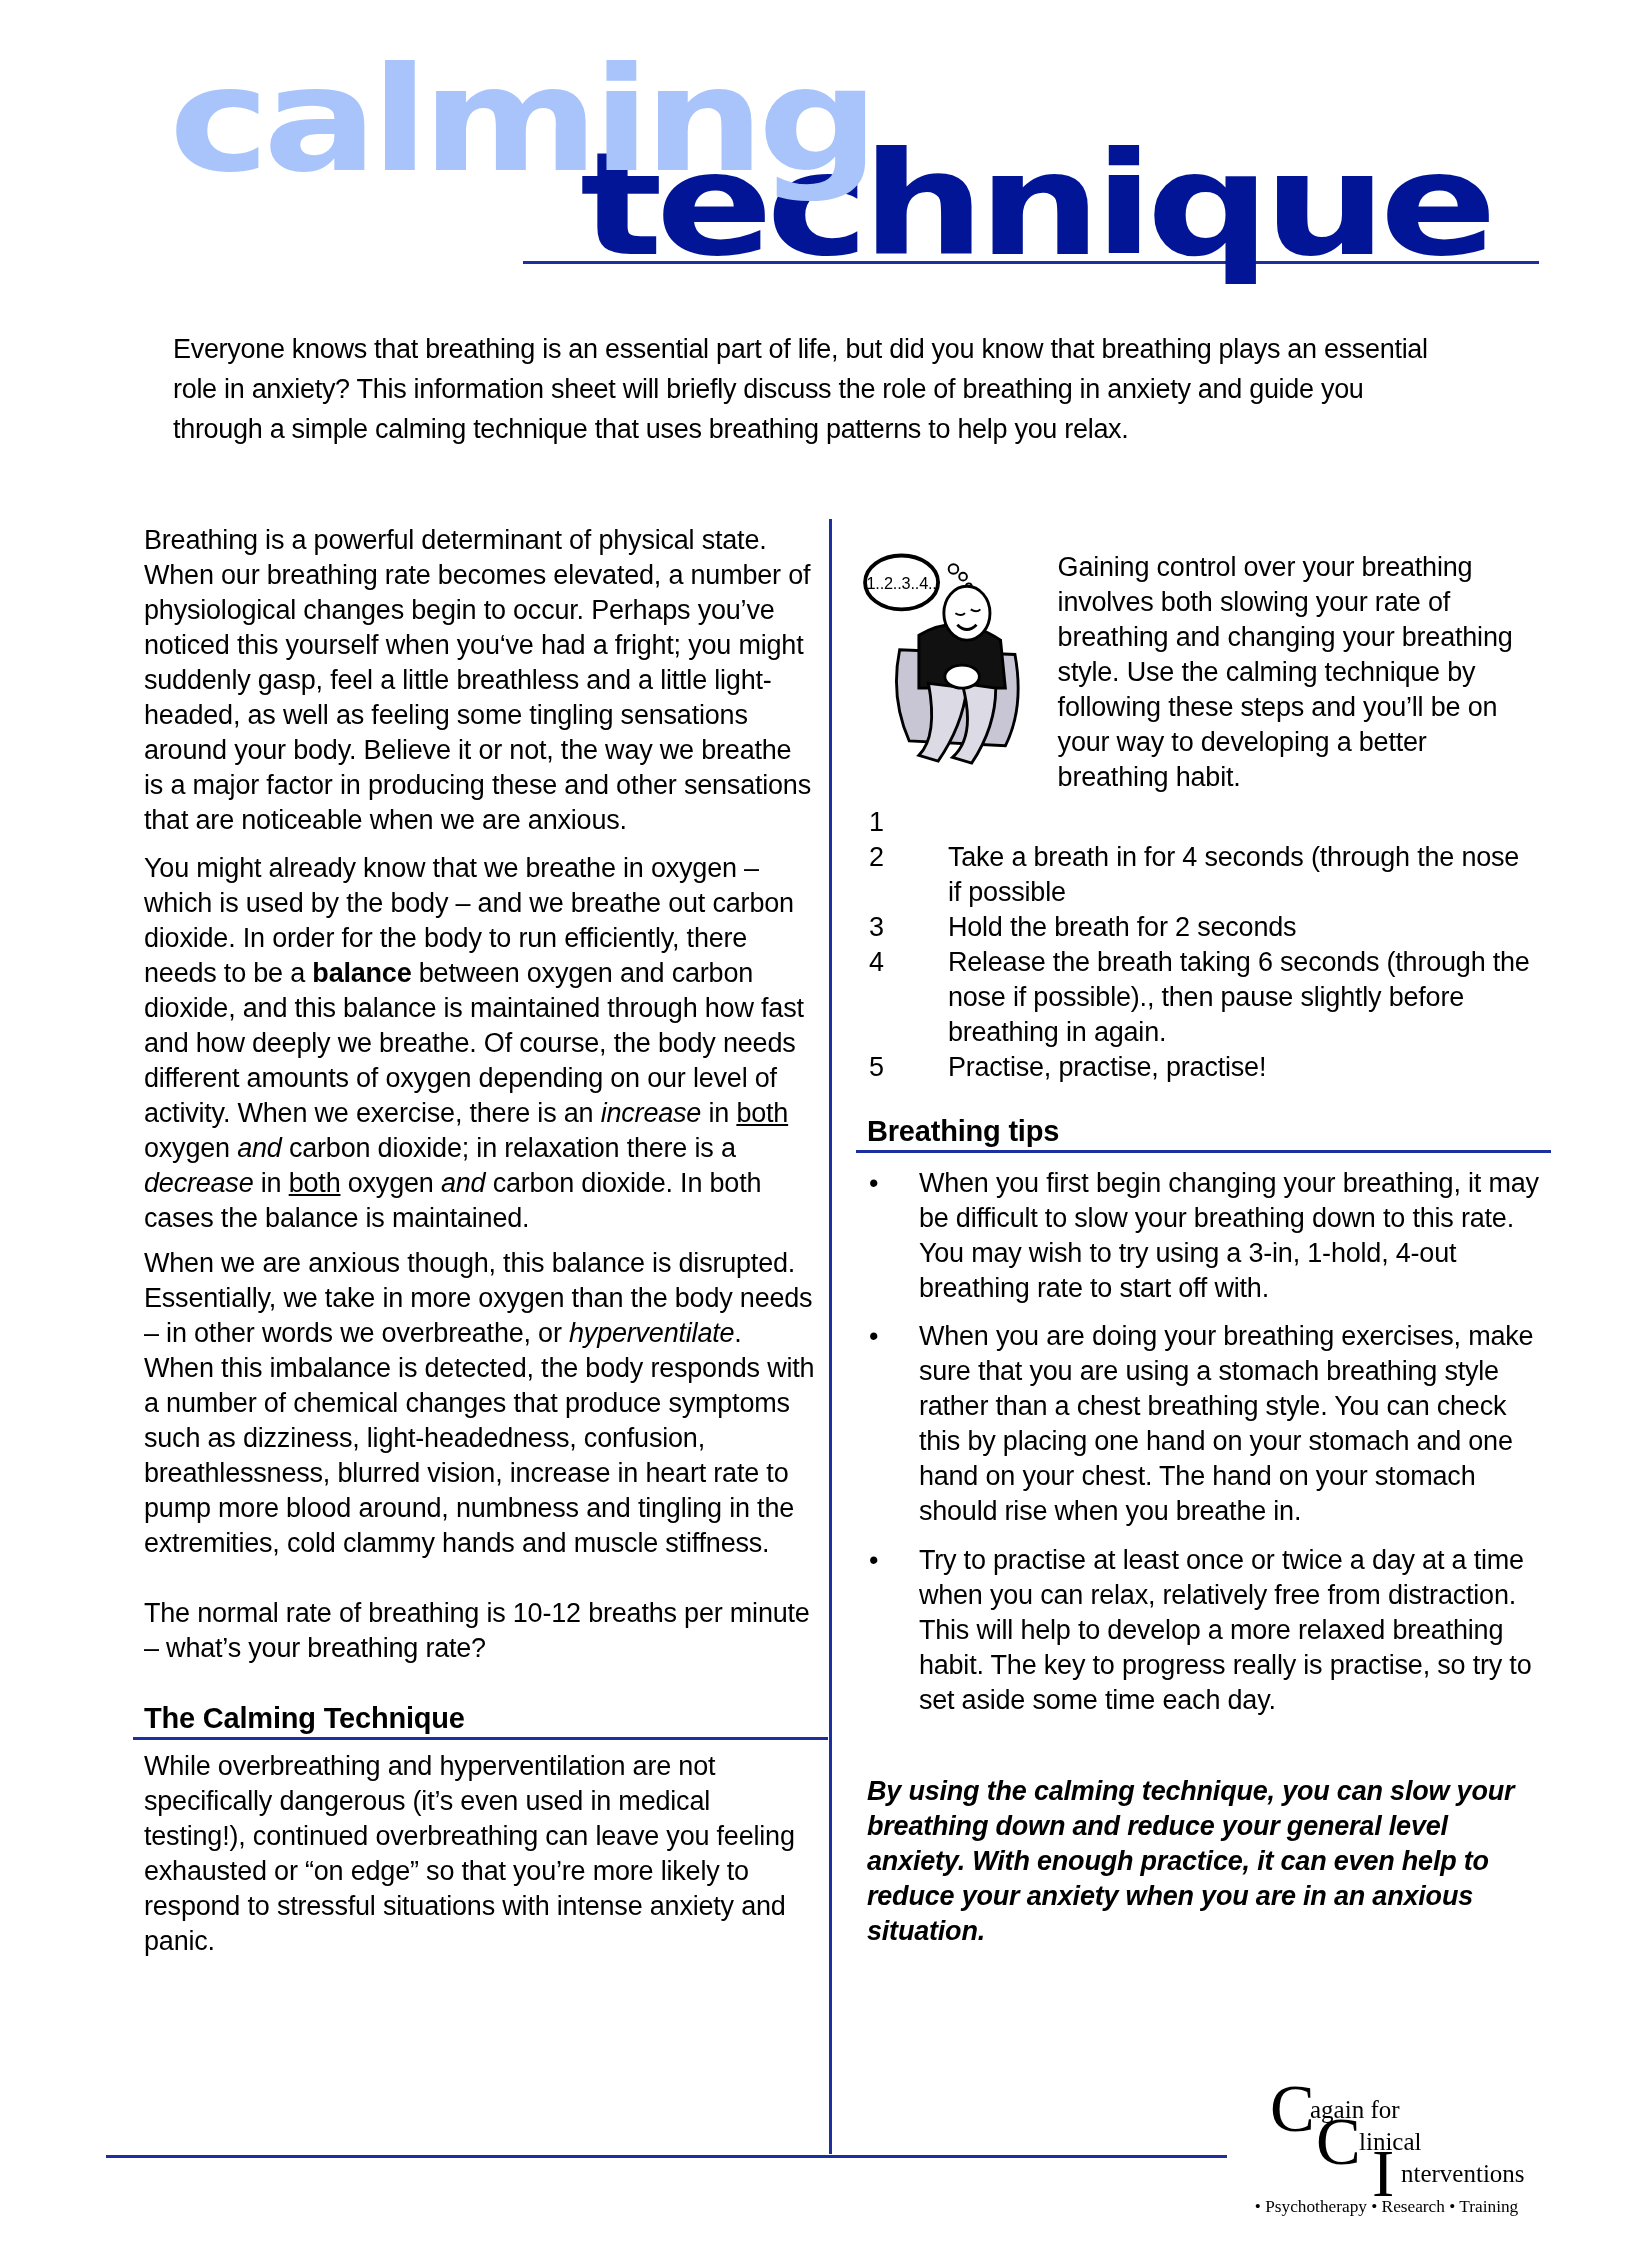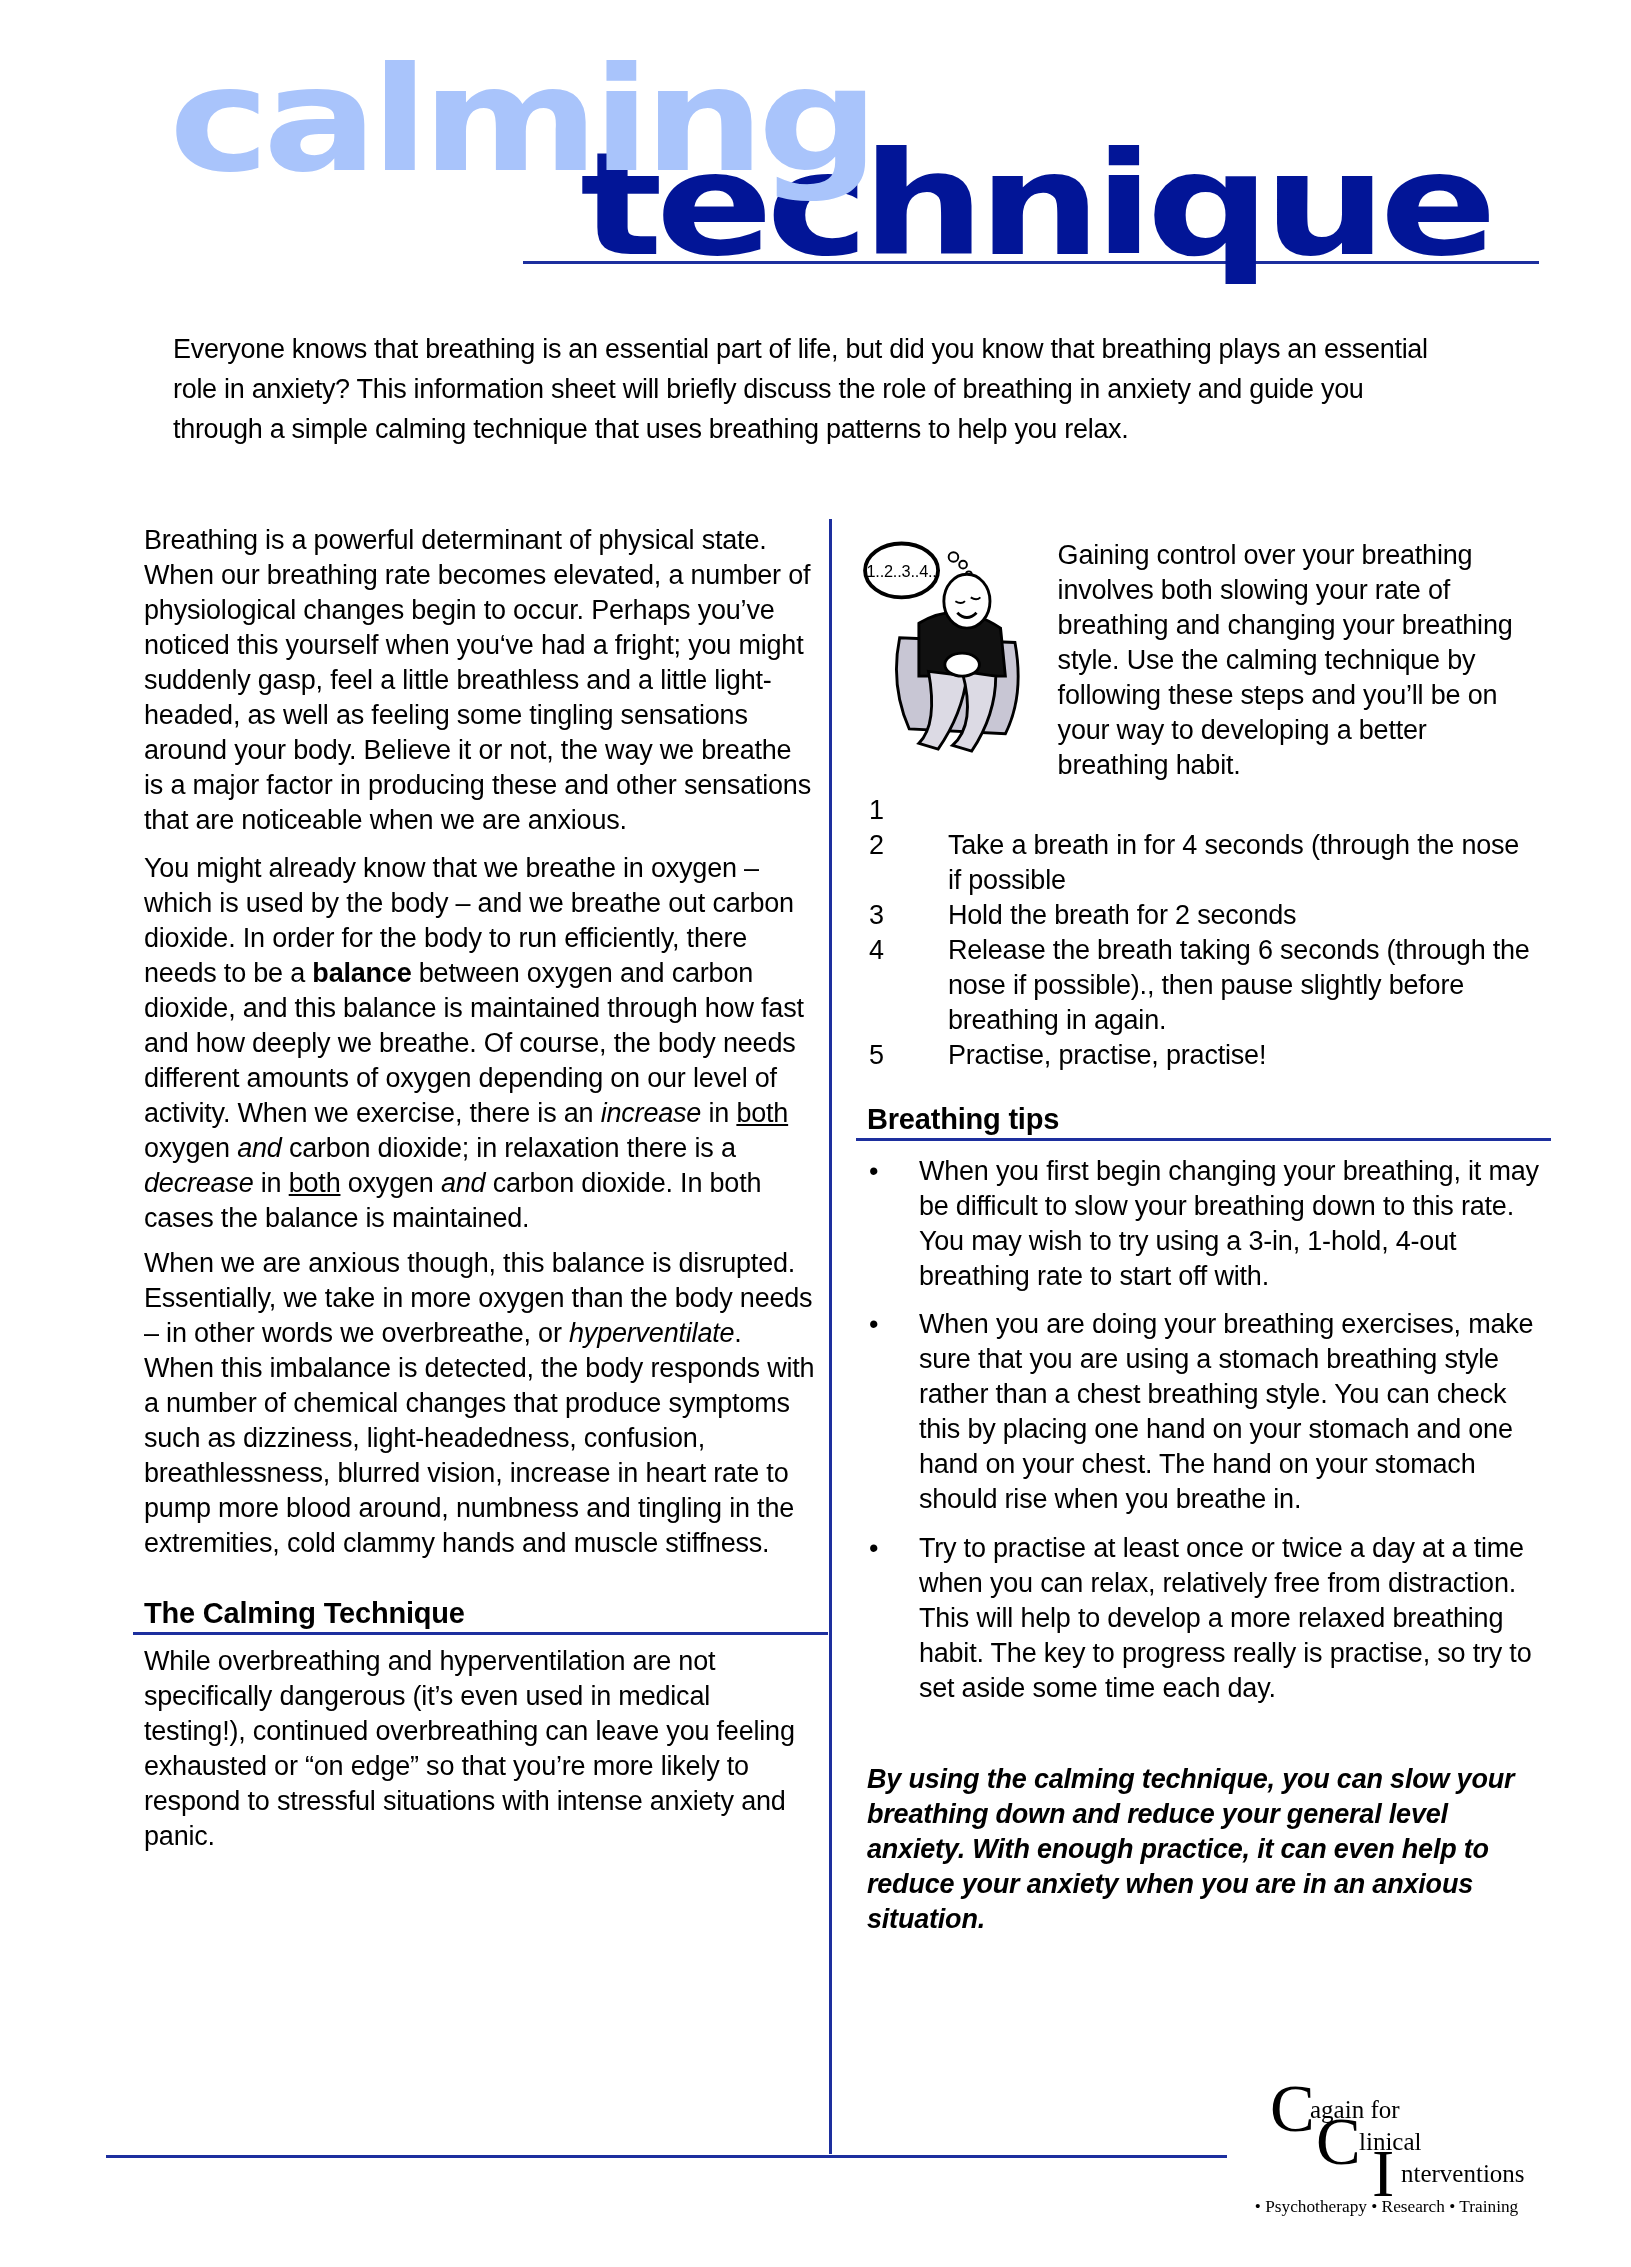--- a/index.html
+++ b/index.html
@@ -27,21 +27,21 @@
       background: #1d2f9e;
     }
     .intro {
       position: absolute; left: 173px; top: 329px; width: 1287px;
       font-size: 27px; line-height: 40px; letter-spacing: -0.3px;
     }
     .col {
       position: absolute; font-size: 27px; line-height: 35px; letter-spacing: -0.2px;
     }
     .col-left { left: 117px; top: 523px; width: 672px; margin-left: 27px; }
-    .col-right { left: 867px; top: 542px; width: 672px; }
+    .col-right { left: 867px; top: 554px; width: 672px; }
     .col p { margin: 0; }
     .divider-v {
       position: absolute; left: 829px; top: 519px; width: 2.9px; height: 1635px; background: #1d2f9e;
     }
     .rule-bottom-left {
       position: absolute; left: 106px; top: 2155px; width: 726px; height: 2.9px; background: #1d2f9e;
     }
     .rule-bottom-right {
       position: absolute; left: 829px; top: 2155px; width: 398px; height: 2.9px; background: #1d2f9e;
     }
@@ -87,20 +87,21 @@
 <div class="rule-bottom-right"></div>
 
 <div class="col col-left">
   <p>Breathing is a powerful determinant of physical state.  When our breathing rate becomes elevated, a number of physiological changes begin to occur. Perhaps you’ve noticed this yourself when you‘ve had a fright; you might suddenly gasp, feel a little breathless and a little light-headed, as well as feeling some tingling sensations around your body. Believe it or not, the way we breathe is a major factor in producing these and other sensations that are noticeable when we are anxious.</p>
 
 
   <p style="margin-top:13.4px"><span>You might already know that we breathe in oxygen – which is used by the body – and we breathe out carbon dioxide. In order for the body to run efficiently, there needs to be a </span><b>balance</b><span> between oxygen and carbon dioxide, and this balance is maintained through how fast and how deeply we breathe. Of course, the body needs different amounts of oxygen depending on our level of activity. When we exercise, there is an </span><i>increase</i><span> in </span><span class="u">both</span><span> oxygen </span><i>and</i><span> carbon dioxide; in relaxation there is a </span><i>decrease</i><span> in </span><span class="u">both</span><span> oxygen </span><i>and</i><span> carbon dioxide.  In both cases the balance is maintained.</span></p>
 
   <p style="margin-top:9.6px"><span>When we are anxious though, this balance is disrupted. Essentially, we take in more oxygen than the body needs – in other words we overbreathe, or </span><i>hyperventilate</i><span>. When this imbalance is detected, the body responds with a number of chemical changes that produce symptoms such as dizziness, light-headedness, confusion, breathlessness, blurred vision, increase in heart rate to pump more blood around, numbness and tingling in the extremities, cold clammy hands and muscle stiffness.</span></p>
 
+  <p style="margin-top:35px">The normal rate of breathing is 10-12 breaths per minute – what’s your breathing rate?</p>
 
   <h2 class="section-head" style="margin-top:35px">
     <span class="txt">The Calming Technique</span>
     <span class="rule"></span>
   </h2>
 
   <p style="margin-top:13.4px">While overbreathing and hyperventilation are not specifically dangerous (it’s even used in medical testing!), continued overbreathing can leave you feeling exhausted or “on edge” so that you’re more likely to respond to stressful situations with intense anxiety and panic.</p>
 </div>
 
 <div class="col col-right">

